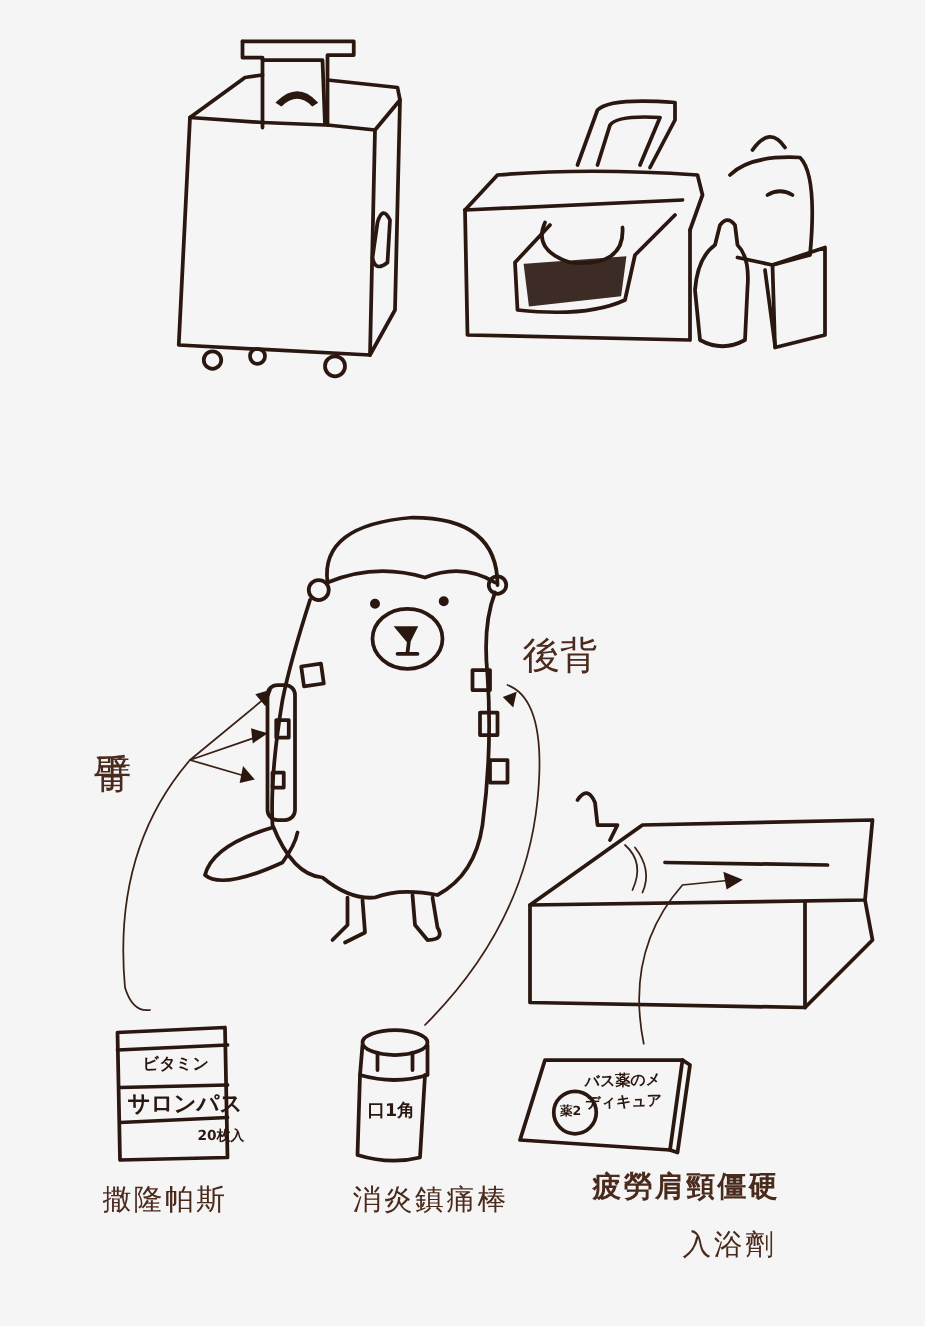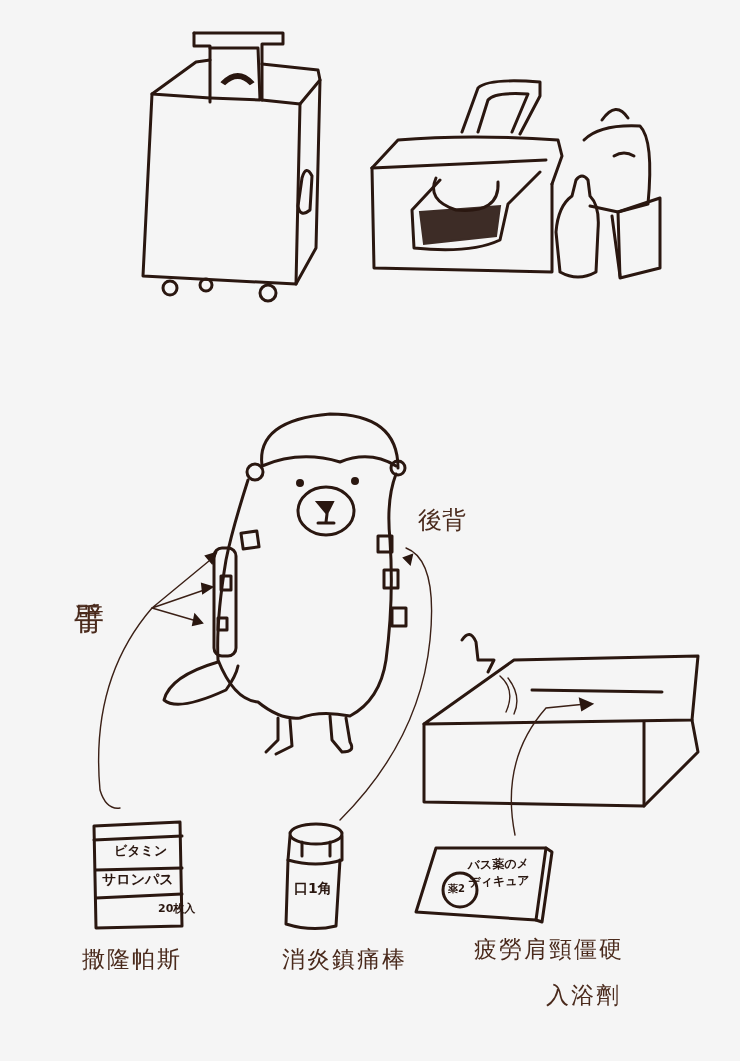--- a/index.html
+++ b/index.html
@@ -112,27 +112,27 @@
   </g>
 
   <g>
     <path class="ink" d="M436 848 L546 848 L536 920 L416 912 Z"></path>
     <path class="ink" d="M546 848 L552 852 L542 922 L536 920"></path>
     <circle class="ink" cx="460" cy="890" r="17"></circle>
   </g>
 </svg>
 
 <div class="label vertical" style="left:68px; top:578px;">手臂</div>
-<div class="label" style="left:418px; top:504px; font-size:24px;">後背</div>
+<div class="label" style="left:418px; top:504px; font-size:30px;">後背</div>
 
 <div class="label small" style="left:114px; top:842px; font-size:13px;text-align:right;">ビタミン</div>
-<div class="label small" style="left:102px; top:871px; font-size:14px;">サロンパス</div>
+<div class="label small" style="left:102px; top:871px; font-size:18px;">サロンパス</div>
 <div class="label small" style="left:126px; top:901px; font-size:11px;margin-left:32px;">20枚入</div>
 
 <div class="label small" style="left:294px; top:880px; font-size:14px;">口1角</div>
 
 <div class="label small" style="left:468px; top:856px; font-size:12px; transform:rotate(-2deg); width:70px; white-space:normal;">バス薬のメディキュア</div>
 <div class="label small" style="left:448px; top:882px; font-size:10px;">薬2</div>
 
 <div class="label caption" style="left:82px; top:944px;">撒隆帕斯</div>
 <div class="label caption" style="left:282px; top:944px;">消炎鎮痛棒</div>
-<div class="label caption" style="left:474px; top:934px;">疲勞肩頸僵硬</div>
+<div class="label caption" style="left:474px; top:934px;font-weight:bold;">疲勞肩頸僵硬</div>
 <div class="label caption" style="left:546px; top:980px;">入浴劑</div>
 
 </body></html>

